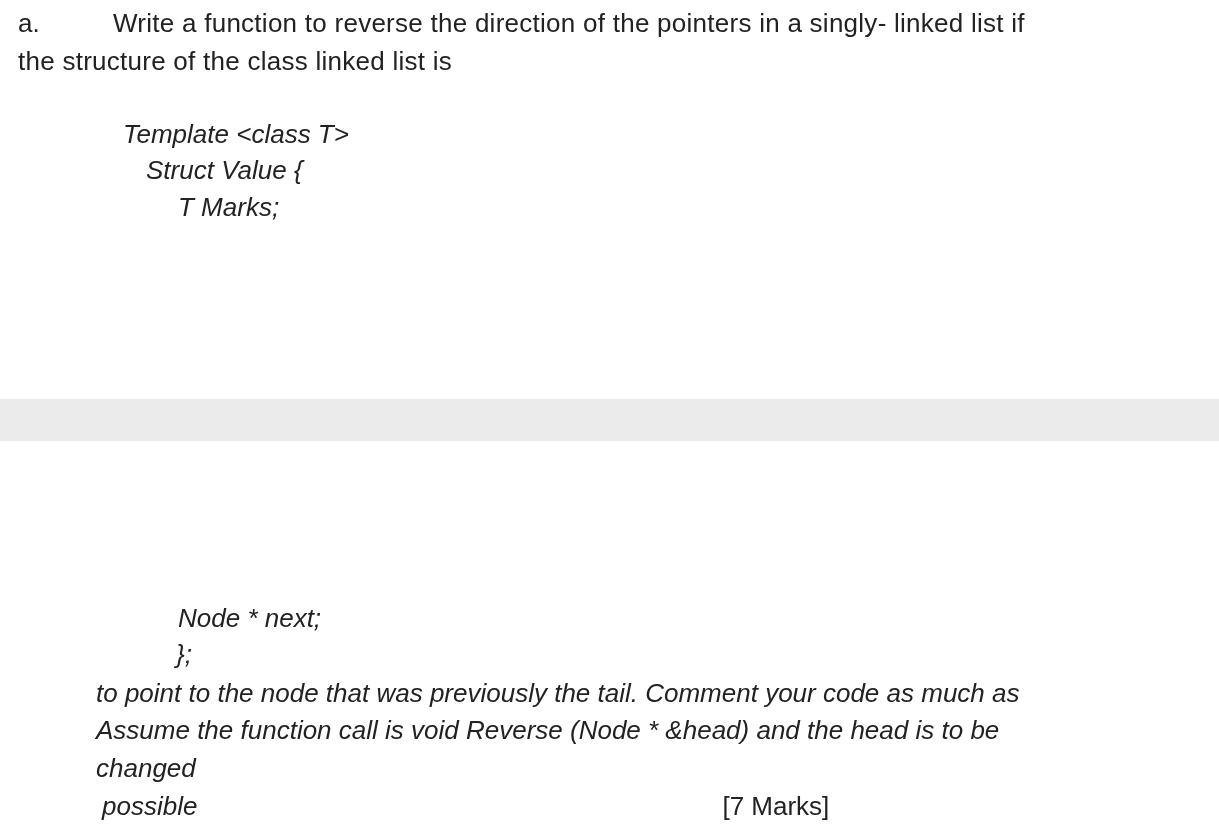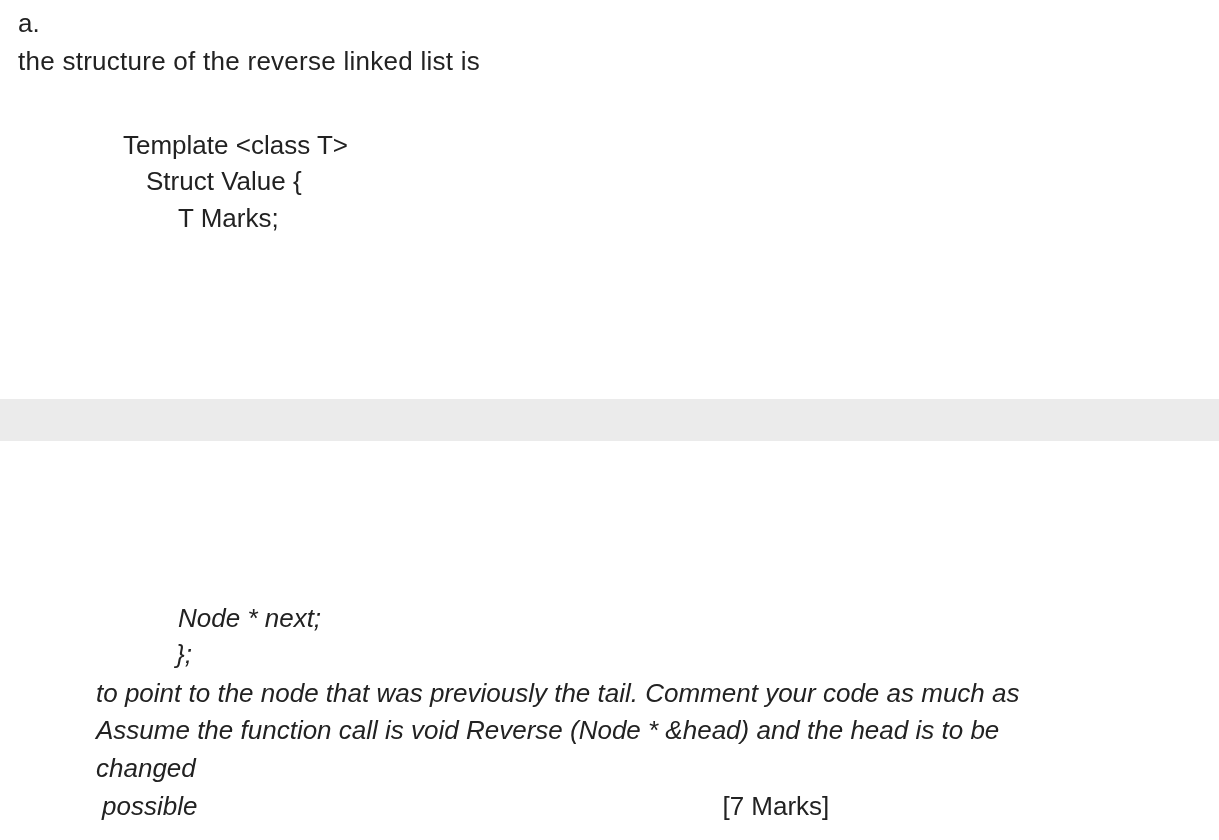--- a/index.html
+++ b/index.html
@@ -28,21 +28,22 @@
       min-width: 95px;
     }
     .question-text-inline {
       letter-spacing: 0.01em;
     }
     .question-line2 {
       letter-spacing: 0.01em;
       margin-top: 2px;
     }
     .code-block-top {
-      margin-top: 47px;
+      margin-top: 36px;
+      font-style: italic;
       line-height: 1.4;
     }
     .code-line1 {
       margin-left: 105px;
     }
     .code-line2 {
       margin-left: 128px;
     }
     .code-line3 {
       margin-left: 160px;
@@ -92,22 +93,23 @@
       margin-left: 525px;
       text-align: right;
     }
   </style>
 </head>
 <body>
 
 <div class="top-section">
   <div class="question-line1">
     <span class="question-label">a.</span>
+    <span class="question-text-inline">Write a function to reverse the direction of the pointers in a singly- linked list if</span>
   </div>
-  <div class="question-line2">the structure of the reverse linked list is</div>
+  <div class="question-line2">the structure of the class linked list is</div>
 
   <div class="code-block-top">
     <div class="code-line1">Template &lt;class T&gt;</div>
     <div class="code-line2">Struct Value {</div>
     <div class="code-line3">T Marks;</div>
   </div>
 </div>
 
 <div class="grey-band"></div>
 

